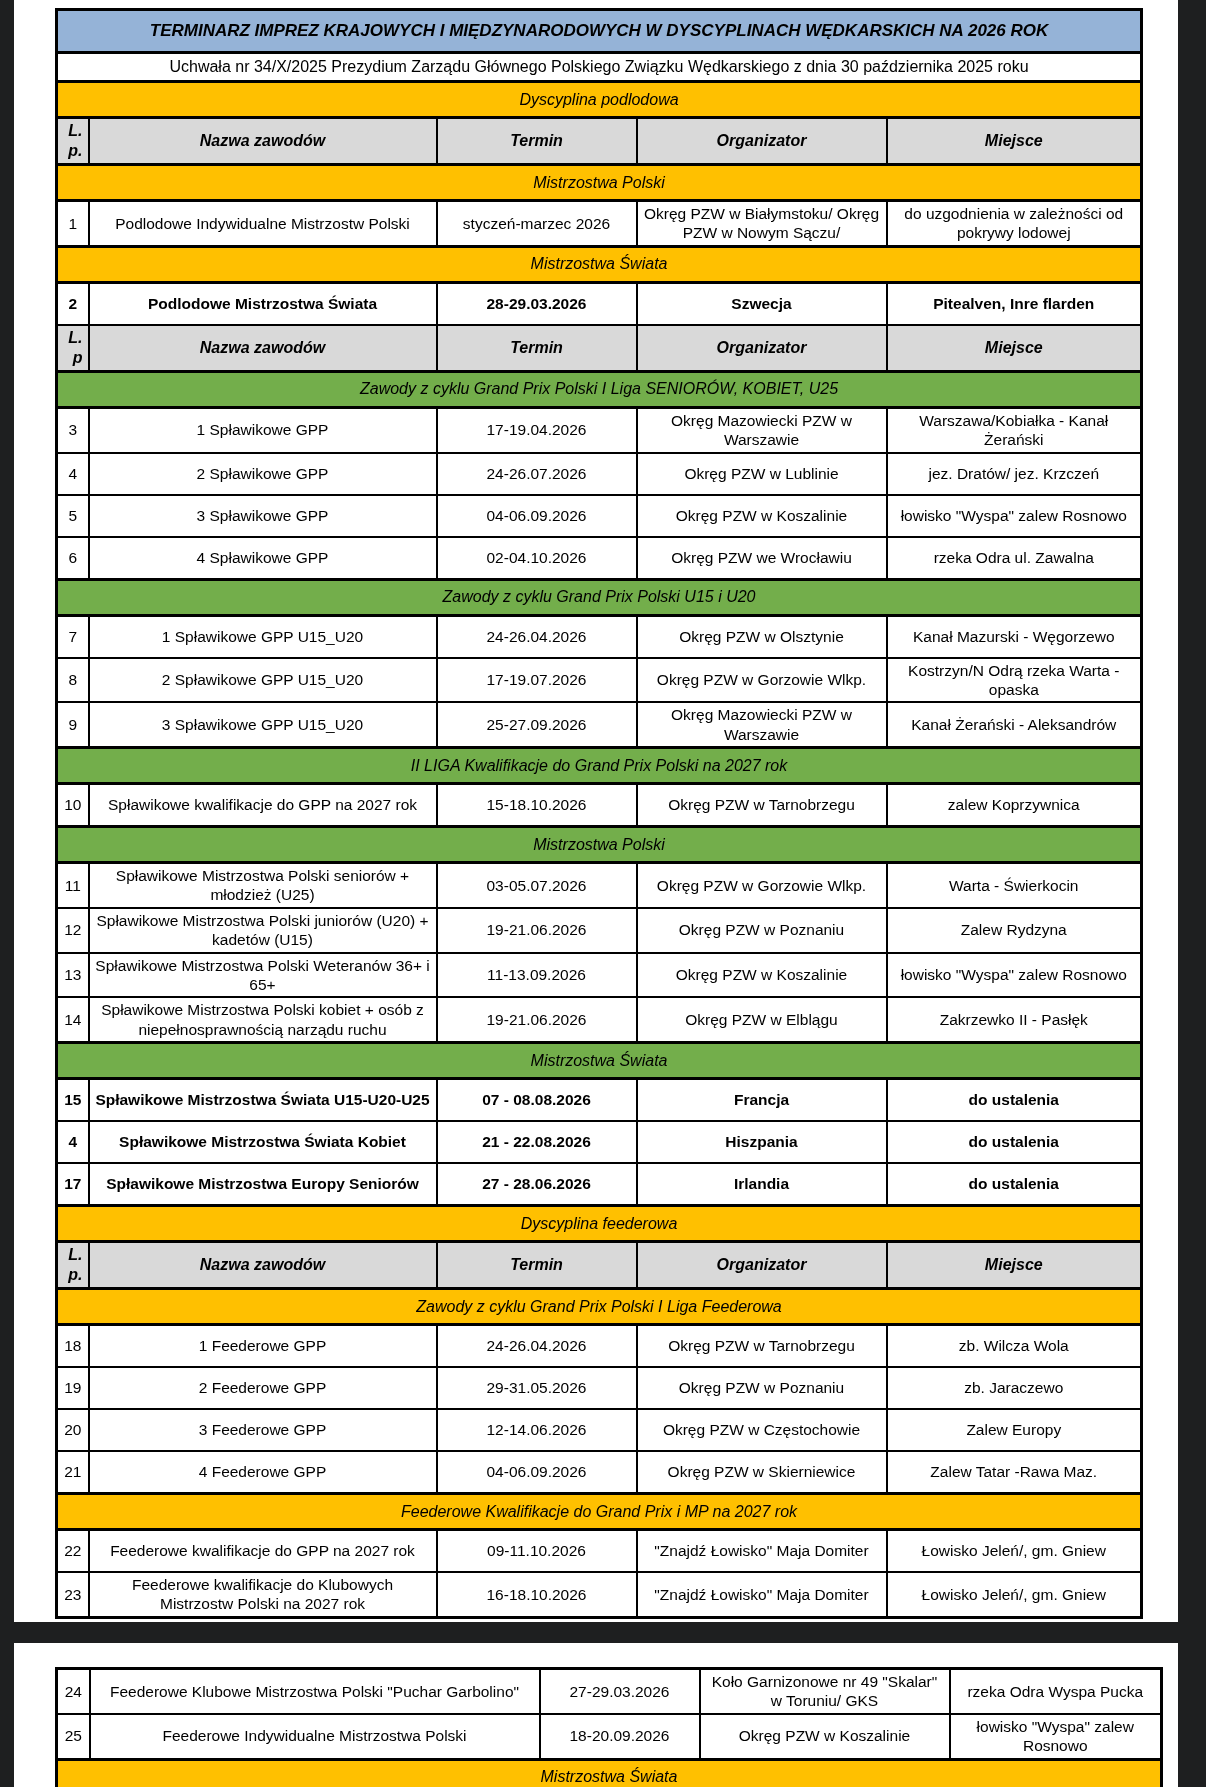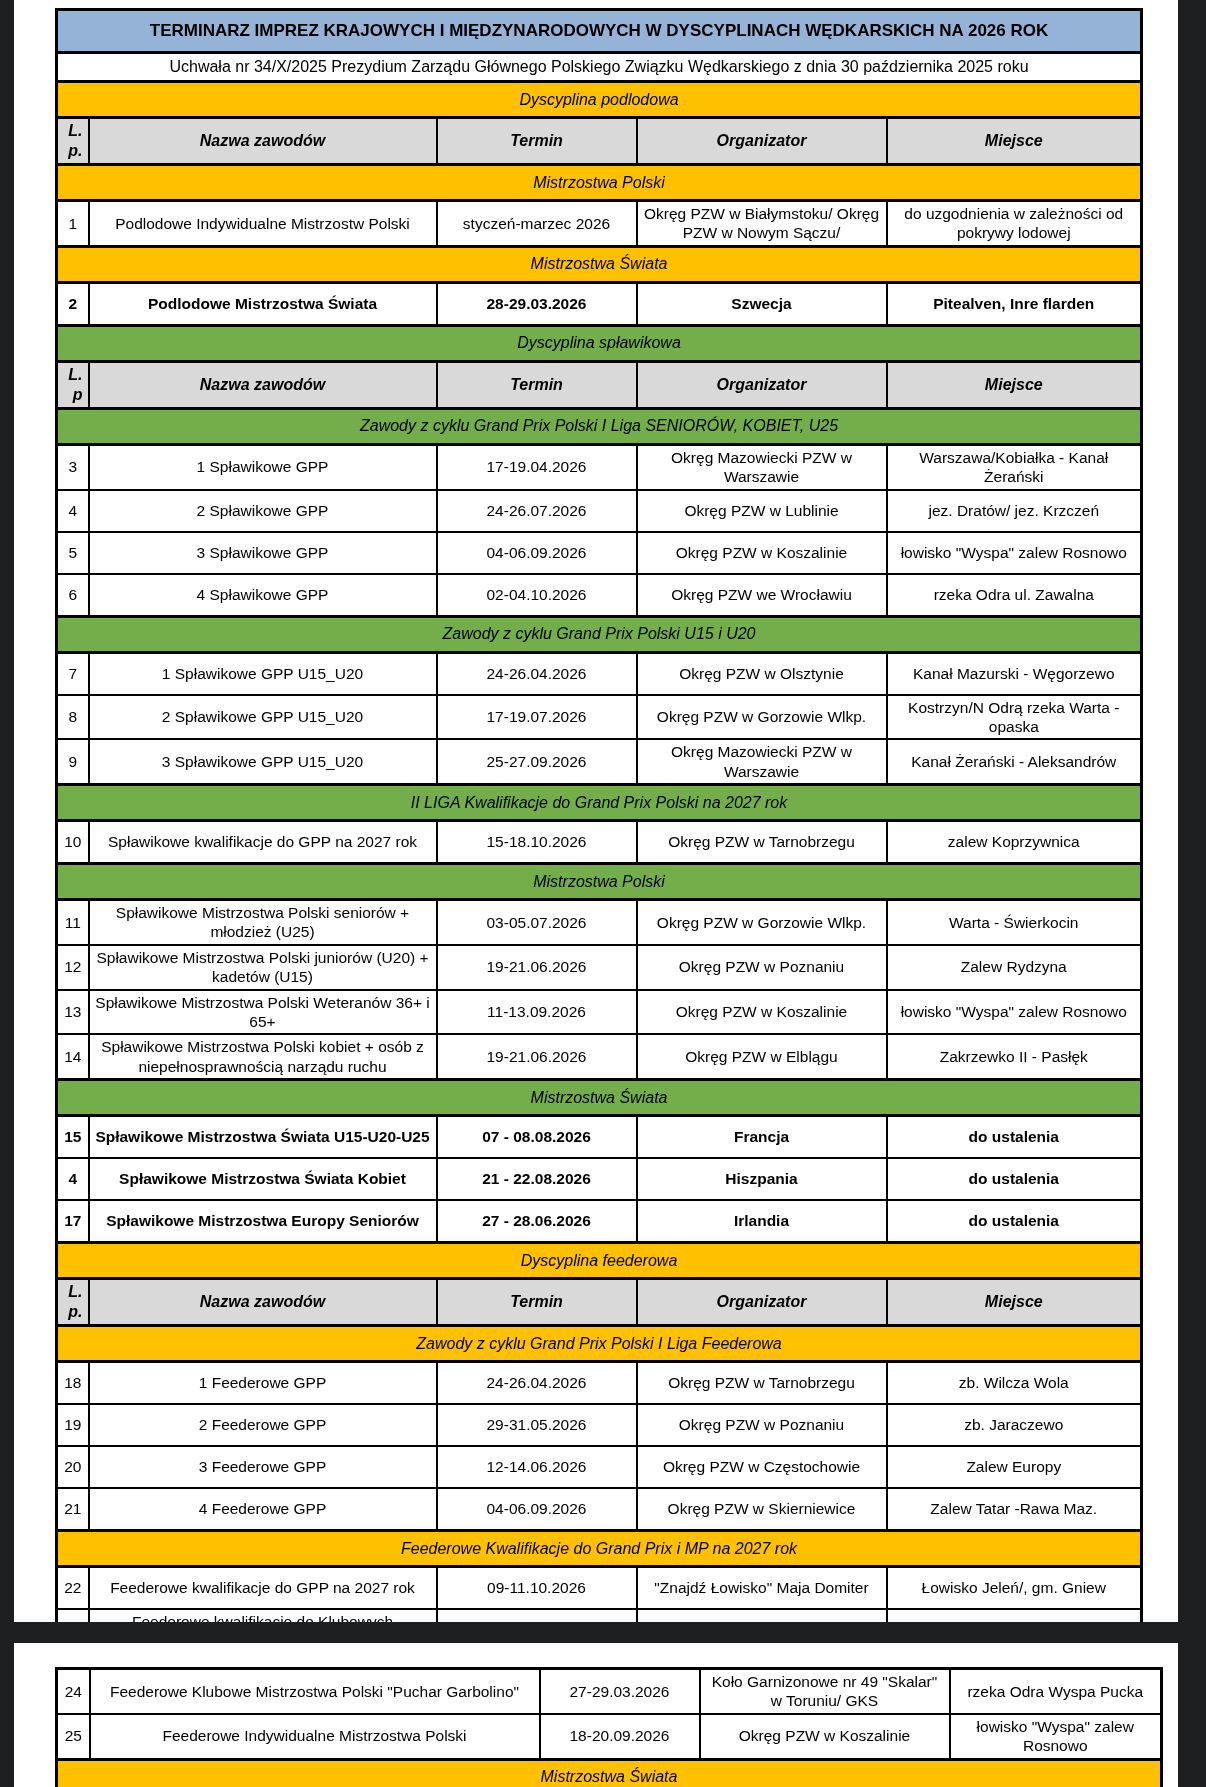--- a/index.html
+++ b/index.html
@@ -18,21 +18,21 @@
   td{
     border:2px solid #000;
     padding:2px 5px;
     text-align:center;
     vertical-align:middle;
     font-size:15.5px;
     line-height:1.25;
     overflow:hidden;
     word-wrap:break-word;
   }
-  tr.title td{background:var(--blue,#95b3d7);font-weight:bold;font-size:17px;height:36px;border-bottom-width:3px;}
+  tr.title td{background:var(--blue,#95b3d7);font-weight:bold;font-size:17px;height:36px;border-bottom-width:3px;font-style:italic;}
   tr.subtitle td{background:#fff;font-size:16px;height:22px;}
   tr.sec td{font-weight:normal;font-style:italic;font-size:16px;height:29px;border-top-width:3px;border-bottom-width:3px;}
   tr.sec.yellow td{background:var(--yellow,#ffc000);}
   tr.sec.green td{background:var(--green,#73ae4b);}
   tr.head td{background:var(--gray,#d9d9d9);font-weight:bold;font-style:italic;font-size:16px;height:31px;}
   tr.head td.lp{text-align:right;padding-left:3px;}
   tr.row td{background:#fff;height:36px;}
   tr.row.bold td{font-weight:bold;}
 </style>
 </head>
@@ -79,23 +79,20 @@
           <tr class="sec yellow">
             <td colspan="5">Mistrzostwa Świata</td>
           </tr>
           <tr class="row bold">
             <td>2</td>
             <td>Podlodowe Mistrzostwa Świata</td>
             <td>28-29.03.2026</td>
             <td>Szwecja</td>
             <td>Pitealven, Inre flarden</td>
           </tr>
-          <tr class="sec green">
-            <td colspan="5">Dyscyplina spławikowa</td>
-          </tr>
           <tr class="head">
             <td class="lp">L.p</td>
             <td>Nazwa zawodów</td>
             <td>Termin</td>
             <td>Organizator</td>
             <td>Miejsce</td>
           </tr>
           <tr class="sec green">
             <td colspan="5">Zawody z cyklu Grand Prix Polski  I Liga SENIORÓW, KOBIET, U25</td>
           </tr>

